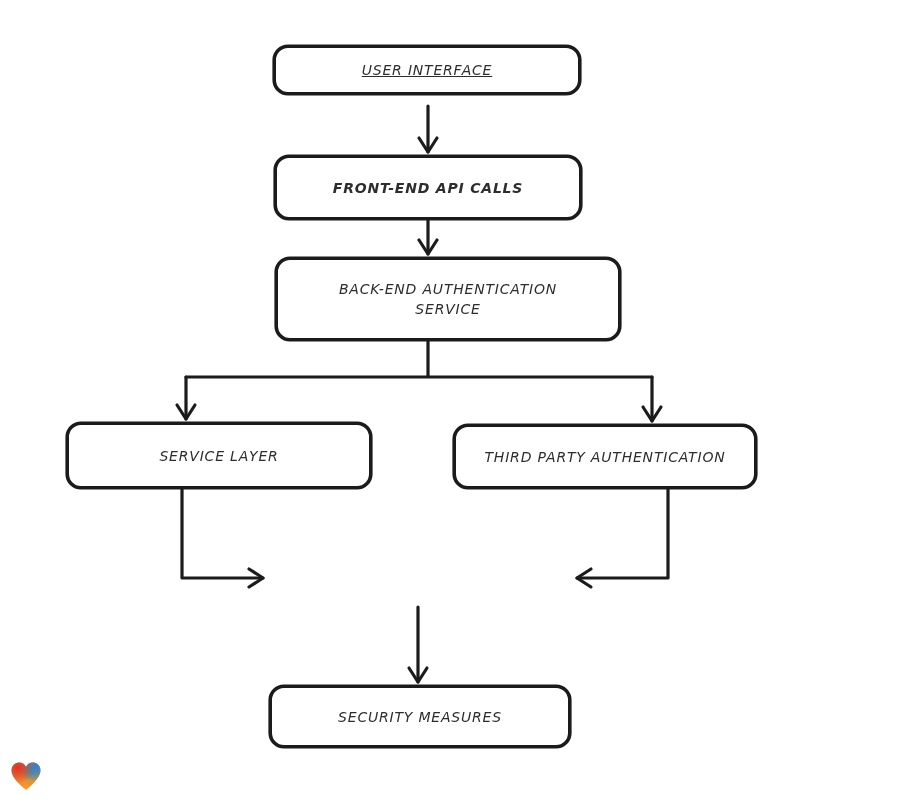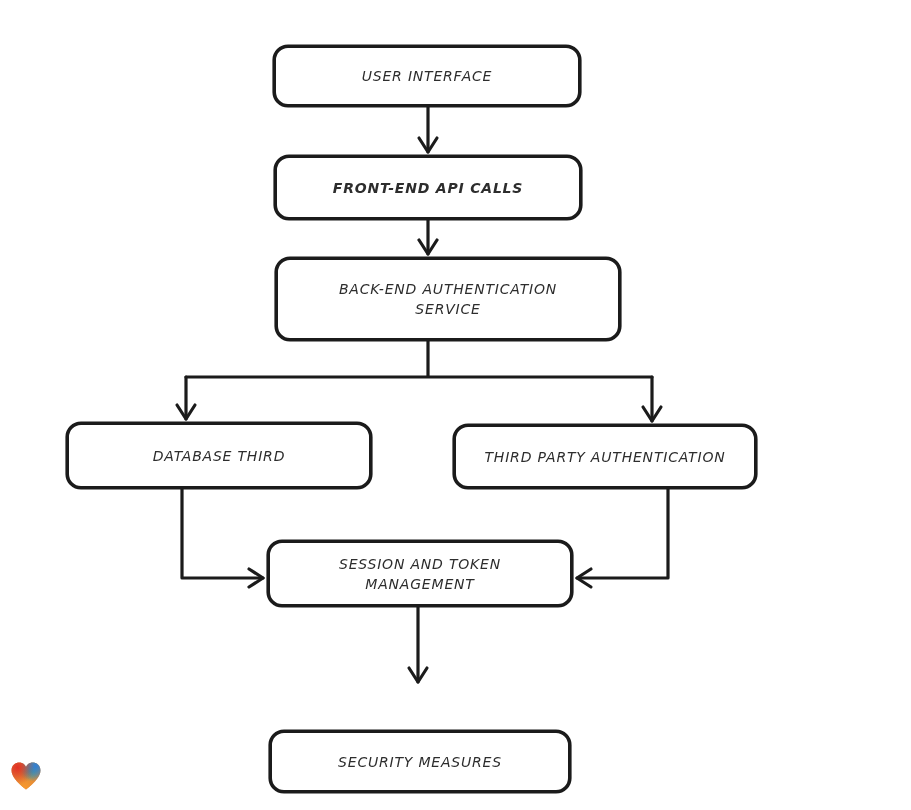--- a/index.html
+++ b/index.html
@@ -33,27 +33,27 @@
     justify-content: center;
     text-align: center;
     font-style: italic;
     font-size: 14px;
     letter-spacing: 0.8px;
     line-height: 20px;
     color: #2d2d2d;
     box-shadow: 0 0 0 0.6px #1b1b1b;
   }
   .node-label { display: block; }
-  #node-user-interface          { left: 273px; top:  45px; width: 308px; height: 62px; padding: 2px 8px; }
+  #node-user-interface          { left: 273px; top:  45px; width: 308px; height: 50px; padding: 2px 8px; text-decoration: underline; }
   #node-front-end-api-calls     { left: 274px; top: 155px; width: 308px; height: 65px; padding: 2px 26px; font-weight: bold; }
   #node-back-end-auth-service   { left: 275px; top: 257px; width: 346px; height: 84px; padding: 2px 32px; }
   #node-database-layer          { left:  66px; top: 422px; width: 306px; height: 67px; padding: 2px 26px; }
   #node-third-party-auth        { left: 453px; top: 424px; width: 304px; height: 65px; padding: 12px 24px; }
   #node-session-token-mgmt      { left: 267px; top: 540px; width: 306px; height: 67px; padding: 2px 28px; }
-  #node-security-measures       { left: 269px; top: 685px; width: 302px; height: 63px; padding: 2px 26px; margin-top: 45px; }
+  #node-security-measures       { left: 269px; top: 685px; width: 302px; height: 63px; padding: 2px 26px; }
 
   .heart-logo {
     position: absolute;
     left: 11px;
     top: 762px;
     width: 30px;
     height: 28px;
     background:
       radial-gradient(circle at 22% 20%, #e33023 0%, rgba(227,48,35,0) 52%),
       radial-gradient(circle at 82% 15%, #2f7fd6 0%, rgba(47,127,214,0) 45%),
@@ -92,30 +92,27 @@
 
   <div class="node" id="node-front-end-api-calls">
     <span class="node-label">FRONT-END API CALLS</span>
   </div>
 
   <div class="node" id="node-back-end-auth-service">
     <span class="node-label">BACK-END AUTHENTICATION SERVICE</span>
   </div>
 
   <div class="node" id="node-database-layer">
-    <span class="node-label">DATABASE THIRD</span>
+    <span class="node-label">SERVICE LAYER</span>
   </div>
 
   <div class="node" id="node-third-party-auth">
     <span class="node-label">THIRD PARTY AUTHENTICATION</span>
   </div>
 
-  <div class="node" id="node-session-token-mgmt">
-    <span class="node-label">SESSION AND TOKEN MANAGEMENT</span>
-  </div>
 
   <div class="node" id="node-security-measures">
     <span class="node-label">SECURITY MEASURES</span>
   </div>
 
   <div class="heart-logo"></div>
 
 </div>
 
 </body></html>

